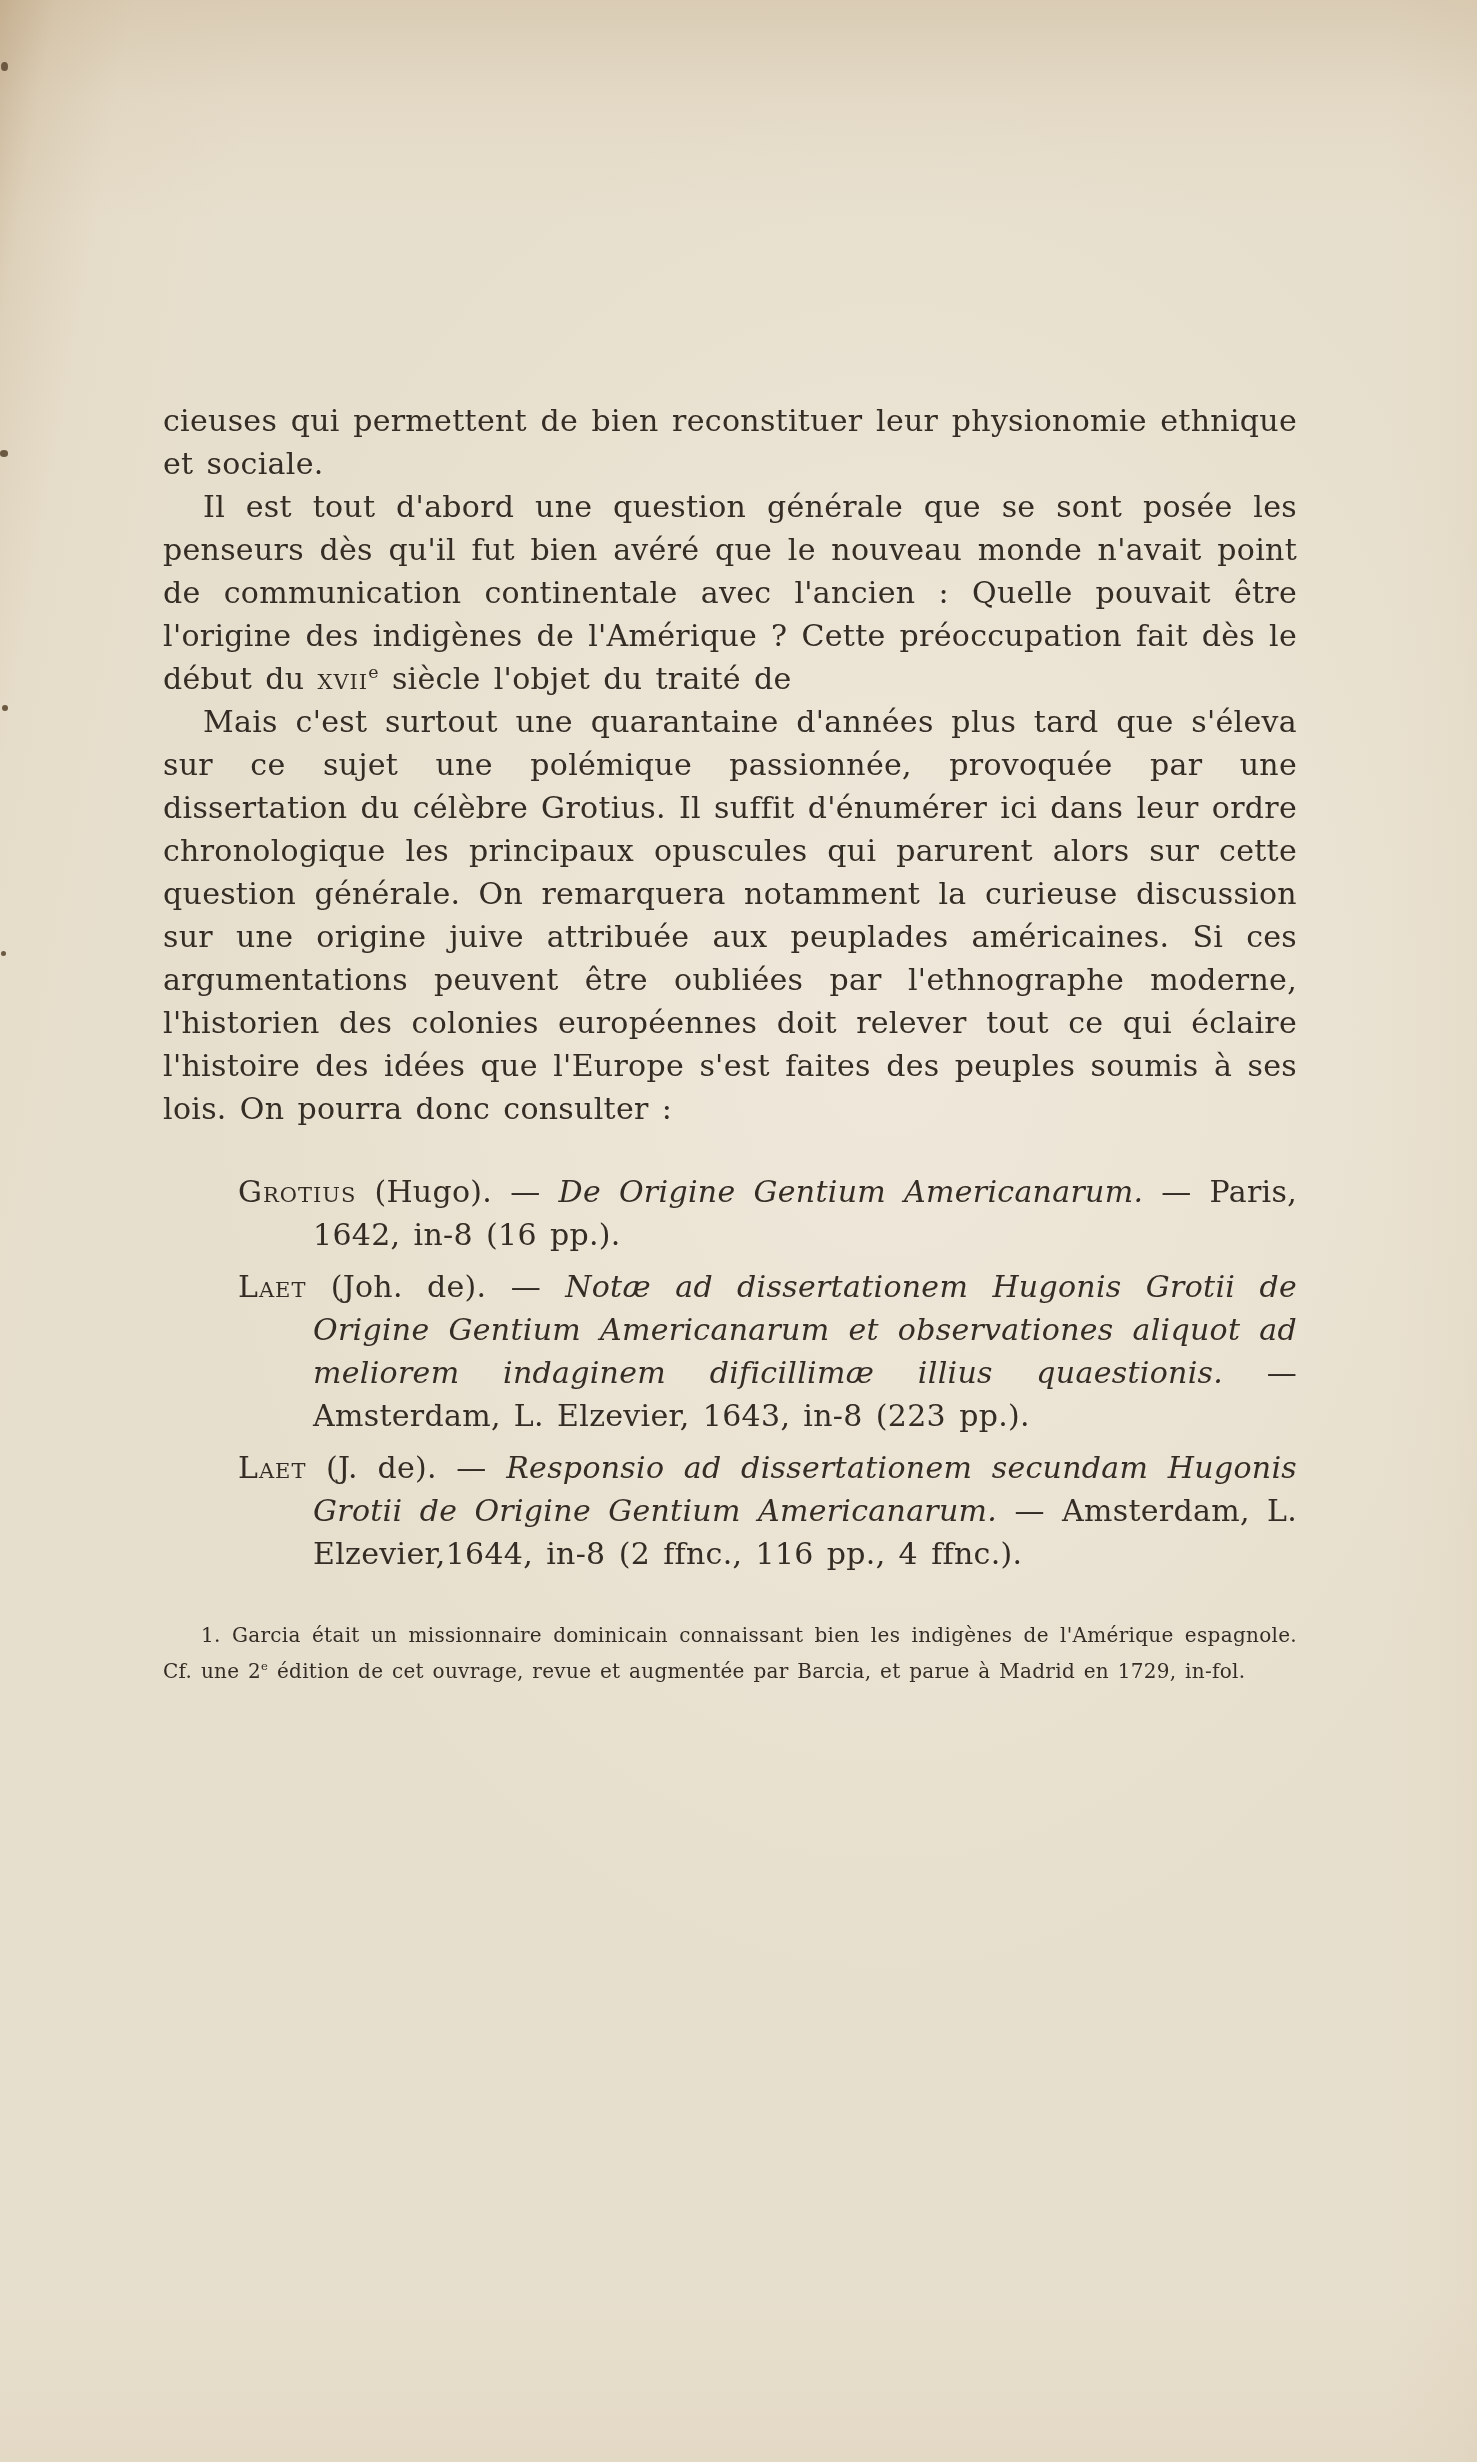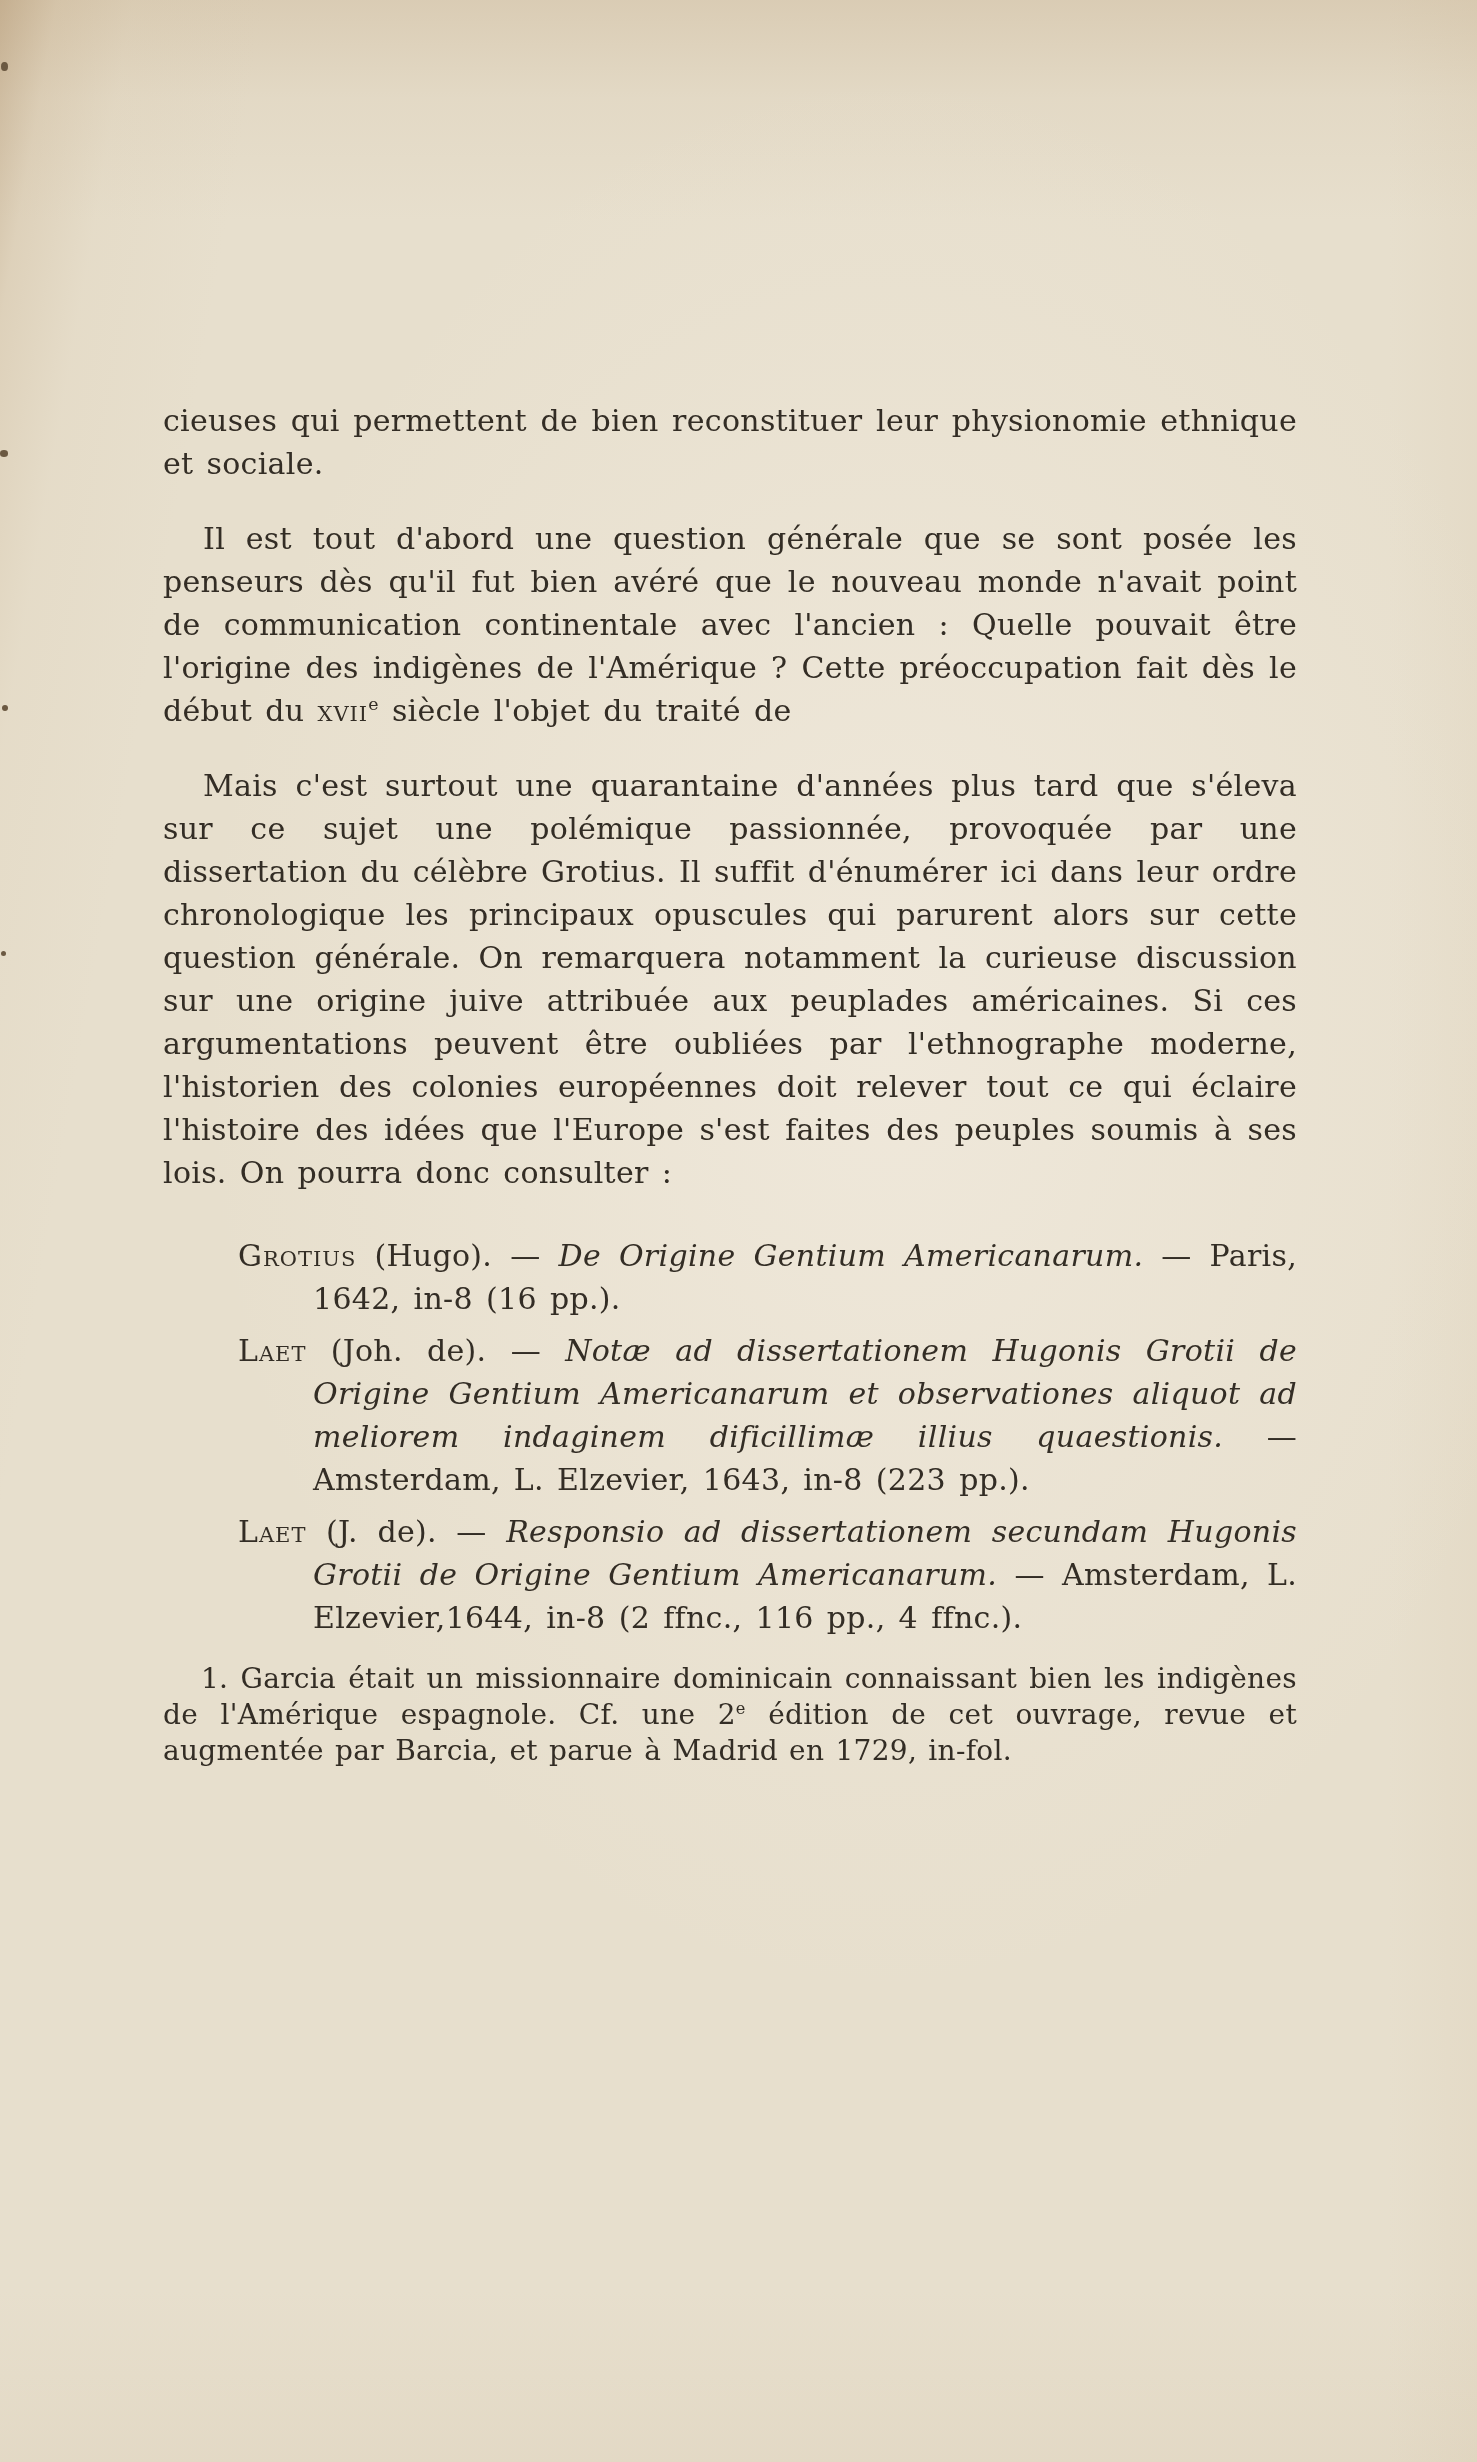--- a/index.html
+++ b/index.html
@@ -32,34 +32,34 @@
   .page-number{
     position:absolute;right:57px;top:-3.9px;
     font-size:29px;letter-spacing:1.3px;color:#2f2a22;
   }
   .main{
     position:absolute;top:399px;left:163px;width:1134px;
     font-size:30px;line-height:43px;
     text-align:justify;word-spacing:3.3px;letter-spacing:0.3px;
   }
   .main p{margin:0;}
-  p.indent{text-indent:40px;margin-top:32px;}
+  p.indent{text-indent:40px;}
   .entry{
     padding-left:150px;text-indent:-75px;
     text-align:justify;
   }
   .citation{margin-top:56px;margin-bottom:38px;line-height:42px;}
   .biblio{margin-top:40px;}
   .biblio .entry{margin-bottom:9px;}
   .sc{font-variant:small-caps;letter-spacing:1px;}
   em{font-style:italic;}
   sup{font-size:0.58em;vertical-align:super;line-height:0;}
   .footnote{
-    margin-top:22px;
-    font-size:28px;line-height:36px;
+    margin-top:42px;
+    font-size:20px;line-height:36px;
     text-indent:38px;text-align:justify;
     word-spacing:2px;
   }
 </style>
 </head>
 <body>
 
 <div class="page">
 
   <span class="speck" style="left:1.3px;top:62px;width:6.5px;height:9px;"></span>

